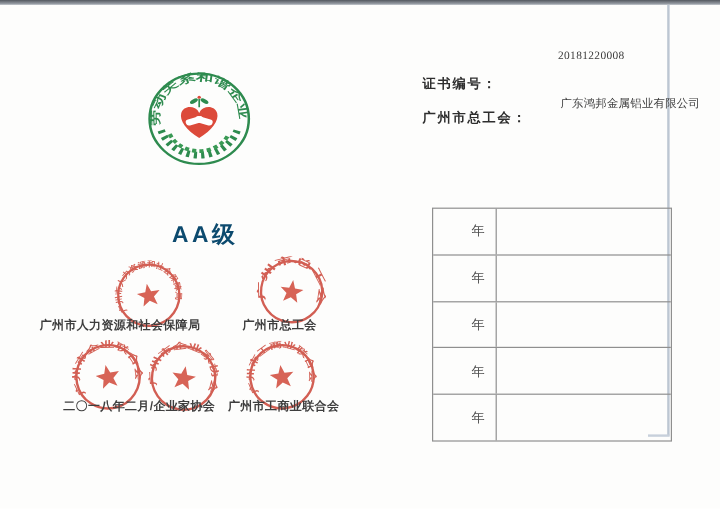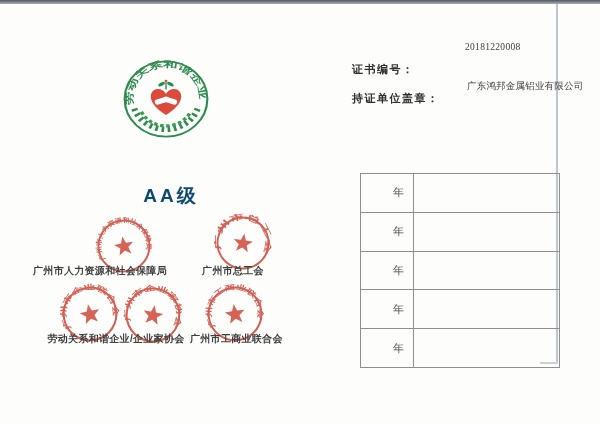--- a/index.html
+++ b/index.html
@@ -153,28 +153,28 @@
       </defs>
     <circle cx="33" cy="33" r="29" fill="none" stroke="#cc4639" stroke-width="2.2"></circle>
     <polygon points="33,22 35.8,29.6 43.9,29.9 37.6,35 39.8,42.8 33,38.3 26.2,42.8 28.4,35 22.1,29.9 30.2,29.6" fill="#d14a3b"></polygon>
     <text font-size="7.5" fill="#cc4639">
       <textPath href="#arc5" textLength="104" lengthAdjust="spacingAndGlyphs">广州市工商业联合会</textPath>
     </text>
   </svg>
 
   <div class="seal-label label-r1l">广州市人力资源和社会保障局</div>
   <div class="seal-label label-r1r">广州市总工会</div>
-  <div class="seal-label label-r2l">劳动关系和谐企业/企业家协会</div>
+  <div class="seal-label label-r2l">二〇一八年二月/企业家协会</div>
   <div class="seal-label label-r2r">广州市工商业联合会</div>
 
 
   <div class="field-label cert-no-label">证书编号：</div>
   <div class="field-value cert-no-value">20181220008</div>
 
-  <div class="field-label stamp-label">持证单位盖章：</div>
+  <div class="field-label stamp-label">广州市总工会：</div>
   <div class="field-value stamp-value">广东鸿邦金属铝业有限公司</div>
 
 
   <div class="year-table">
     <div class="year-row">
       <div class="year-cell">年</div>
       <div class="value-cell"></div>
     </div>
     <div class="year-row">
       <div class="year-cell">年</div>

